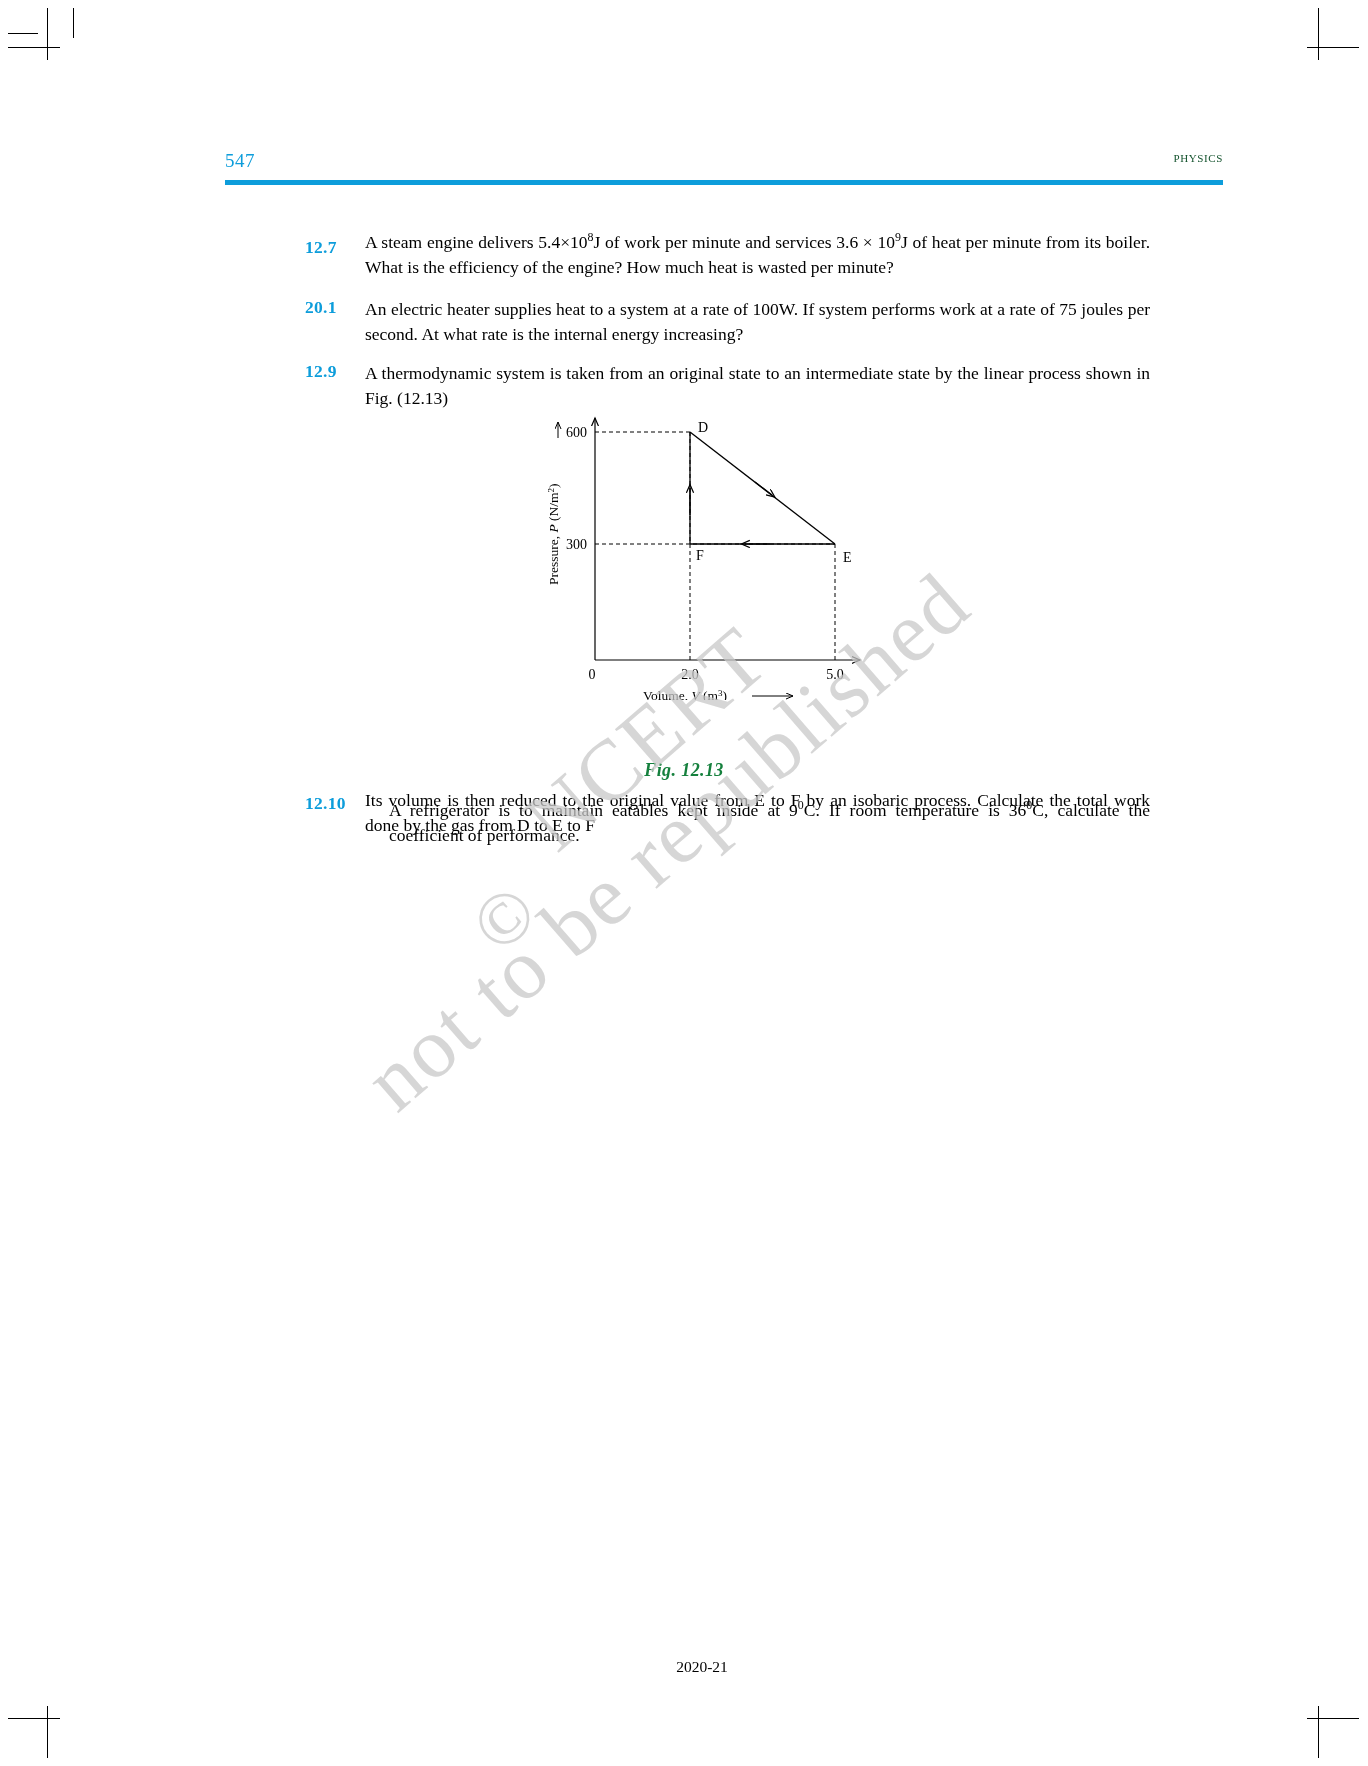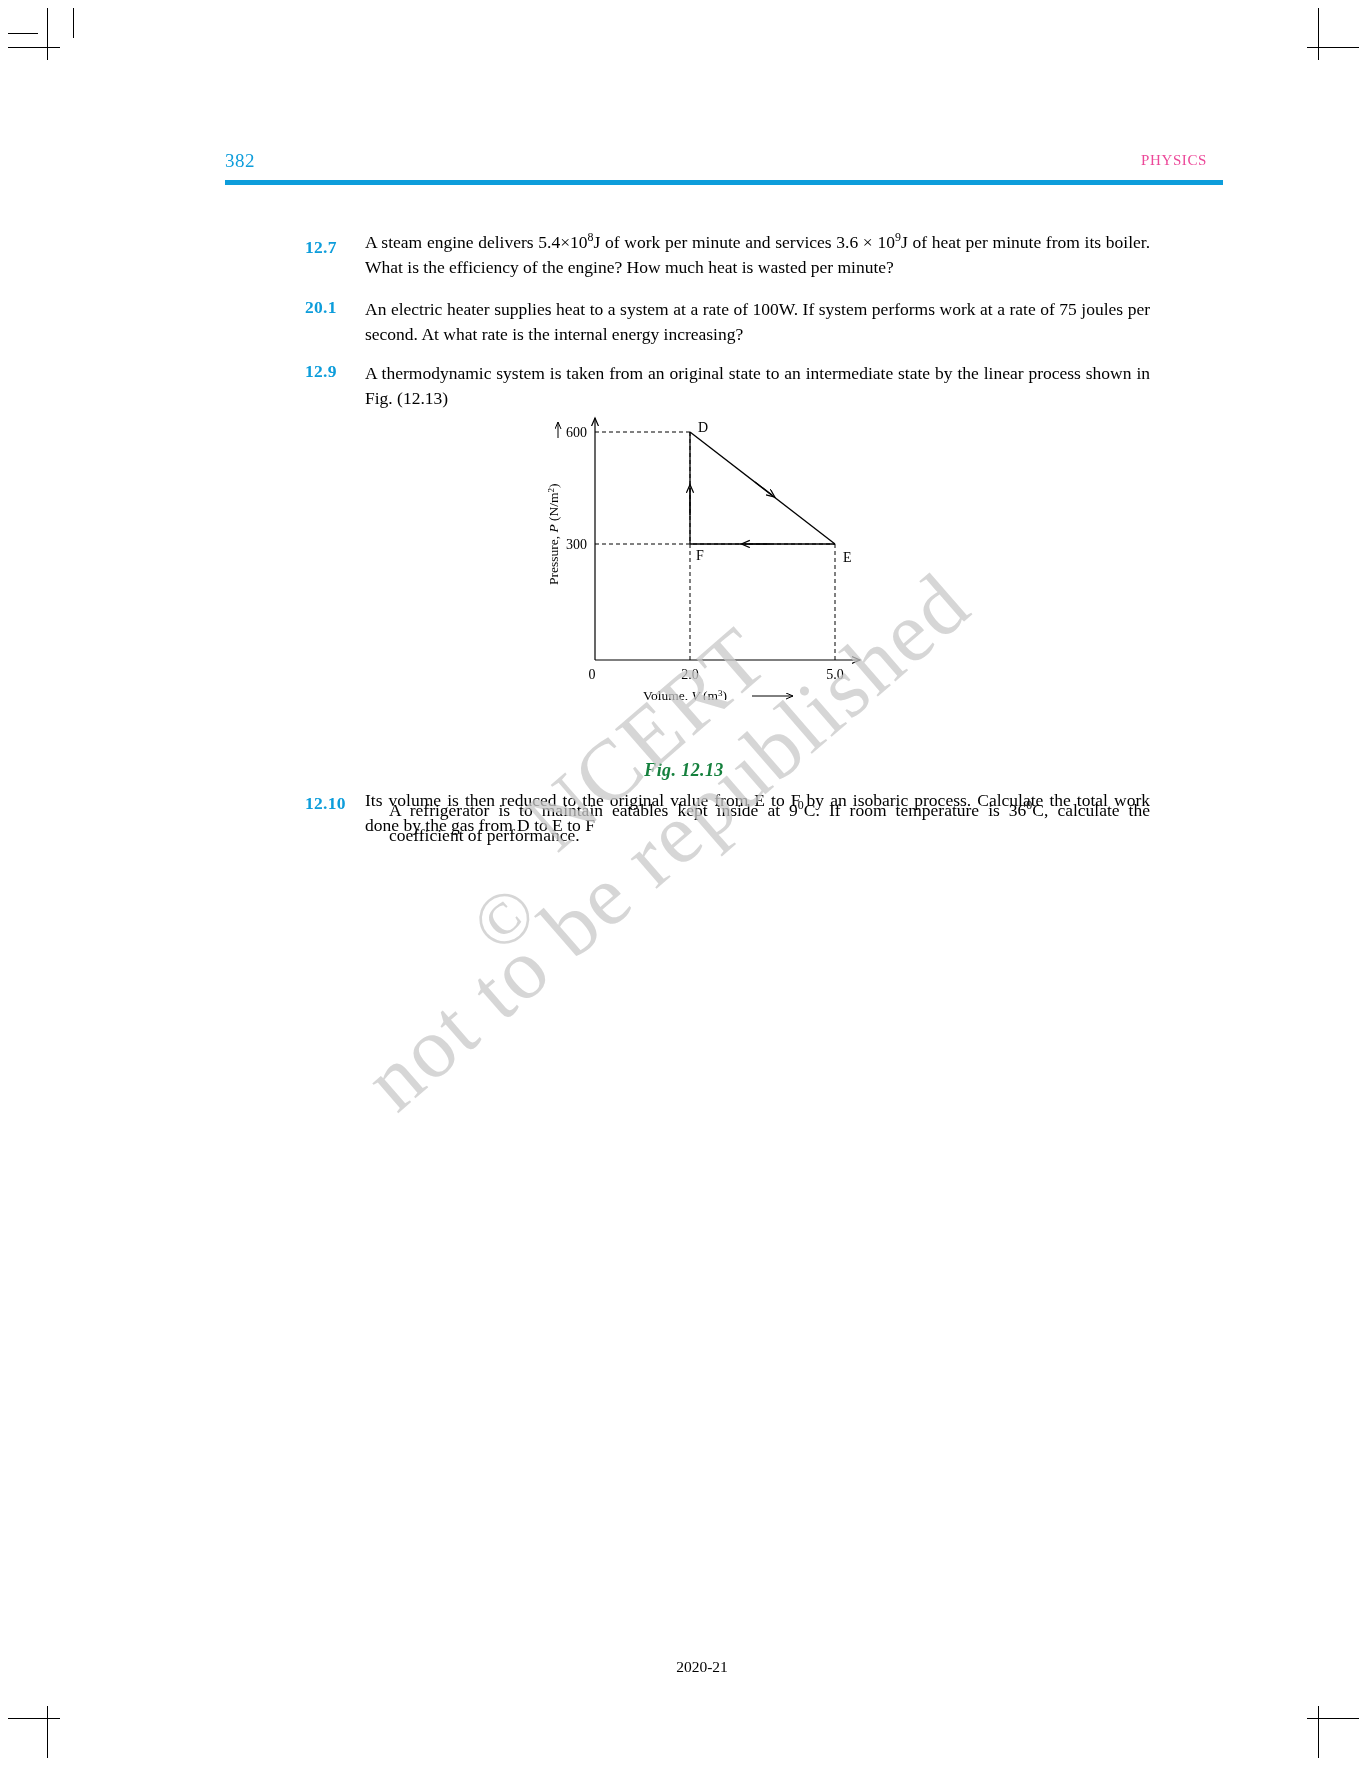--- a/index.html
+++ b/index.html
@@ -47,24 +47,24 @@
     position: absolute;
     left: 0;
     top: 0;
     font-size: 19px;
     color: #0d9ddb;
     font-family: "Liberation Serif", serif;
     letter-spacing: 0.5px;
   }
   .header-subject {
     position: absolute;
-    right: 16px;
+    right: 0;
     top: 2px;
-    font-size: 15px;
-    color: #ec4899;
+    font-size: 11px;
+    color: #14532d;
     letter-spacing: 0.6px;
     font-family: "Liberation Serif", serif;
   }
   .header-rule {
     position: absolute;
     left: 225px;
     top: 180px;
     width: 998px;
     height: 5px;
     background: #0d9ddb;
@@ -203,21 +203,21 @@
 <div class="crop crop-in-tl-v"></div>
 <div class="crop crop-in-tl-h"></div>
 <div class="crop crop-tr-v"></div>
 <div class="crop crop-tr-h"></div>
 <div class="crop crop-bl-v"></div>
 <div class="crop crop-bl-h"></div>
 <div class="crop crop-br-v"></div>
 <div class="crop crop-br-h"></div>
 
 <div class="page-header">
-  <div class="page-number">382</div>
+  <div class="page-number">547</div>
   <div class="header-subject">PHYSICS</div>
 </div>
 <div class="header-rule"></div>
 
 <div class="q-block" id="q127">
   <div class="q-num">12.7</div>
   <div class="q-text">A steam engine delivers 5.4×10<sup>8</sup>J of work per minute and services 3.6 × 10<sup>9</sup>J of heat per minute from its boiler. What is the efficiency of the engine? How much heat is wasted per minute?</div>
 </div>
 
 <div class="q-block" id="q128">

